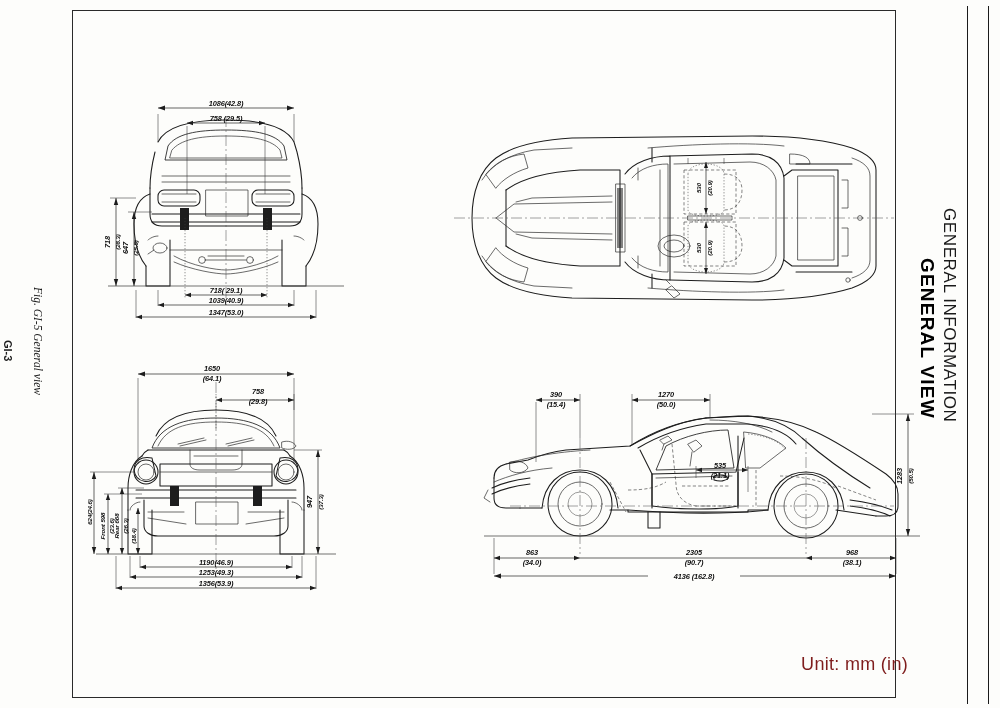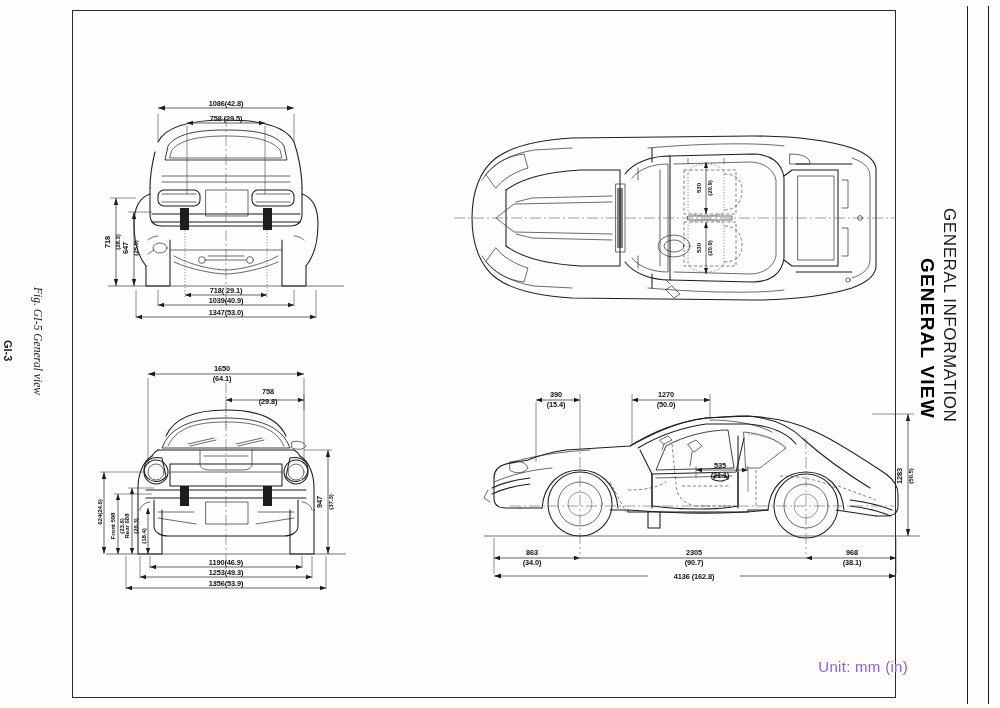--- a/index.html
+++ b/index.html
@@ -54,29 +54,29 @@
     transform-origin:0 0;transform:rotate(90deg);
     white-space:nowrap;
     font-family:"Liberation Sans",sans-serif;
     font-size:11px;font-weight:bold;color:#1c1c1c;
   }
 
   
   .unit-note{
     position:absolute;right:92px;bottom:33px;
     font-family:"Liberation Sans",sans-serif;
-    font-size:15px;color:#8b5cf6;letter-spacing:.3px;
+    font-size:18px;color:#7f1d1d;letter-spacing:.3px;
   }
 
   
-  .pane{position:absolute;}
+  .pane{position:absolute;font-style:italic;}
   .pane svg{display:block;overflow:visible;}
 
   #pane-rear {left:96px; top:90px;  width:260px;height:235px;}
-  #pane-front{left:96px; top:360px; width:260px;height:235px;}
+  #pane-front{left:86px; top:360px; width:260px;height:235px;}
   #pane-top  {left:452px;top:118px; width:444px;height:200px;}
   #pane-side {left:480px;top:378px; width:444px;height:215px;}
 
   
   .body-line{fill:none;stroke:#1d1d1d;stroke-width:1.05;stroke-linejoin:round;stroke-linecap:round;}
   .body-thin{fill:none;stroke:#2b2b2b;stroke-width:.7;stroke-linejoin:round;stroke-linecap:round;}
   .body-hair{fill:none;stroke:#3a3a3a;stroke-width:.5;}
   .hidden-line{fill:none;stroke:#333;stroke-width:.6;stroke-dasharray:3.2 2.2;}
   .dot-line{fill:none;stroke:#3a3a3a;stroke-width:.55;stroke-dasharray:1.3 1.7;}
   .center-line{fill:none;stroke:#555;stroke-width:.55;stroke-dasharray:11 3 2 3;}

